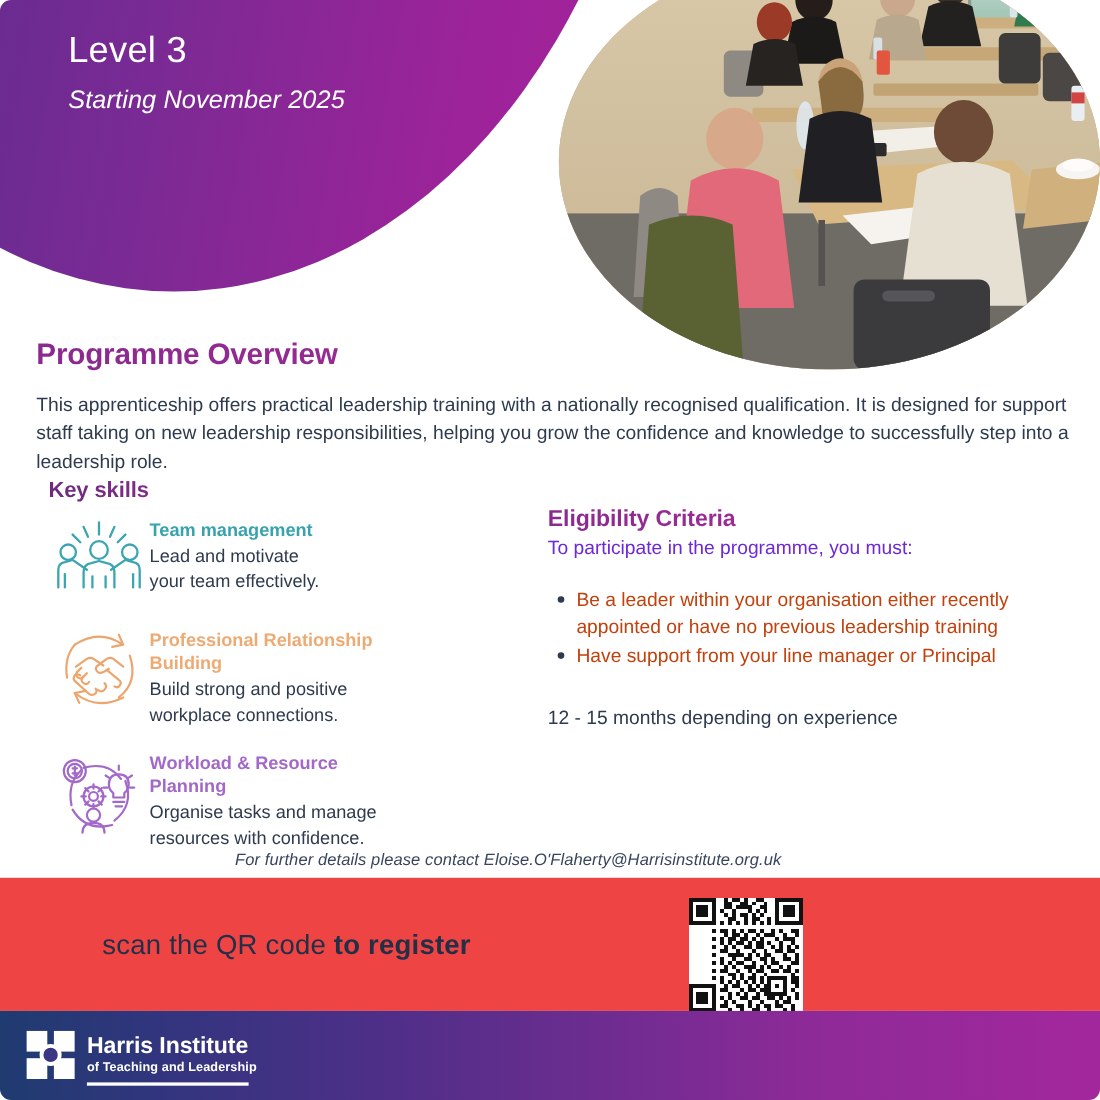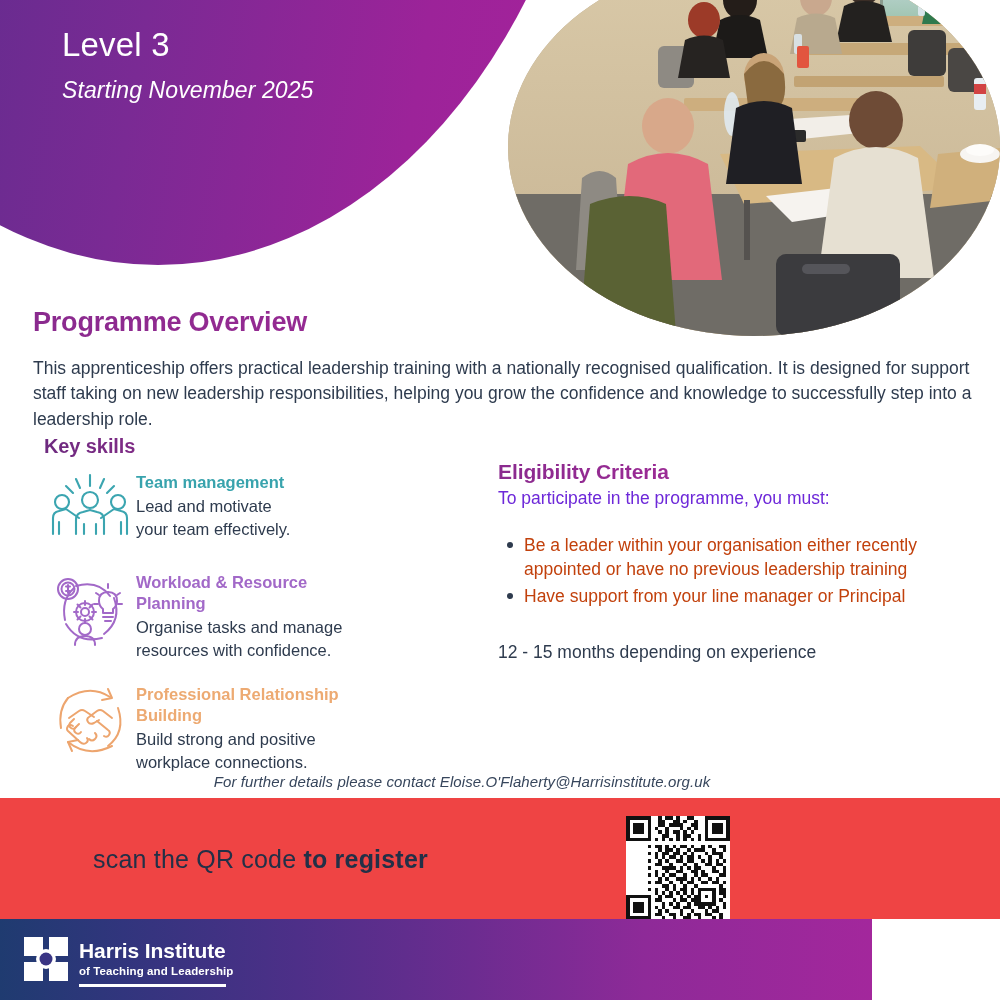--- a/index.html
+++ b/index.html
@@ -13,20 +13,21 @@
     font-family: "Liberation Sans", sans-serif;
     overflow: hidden;
     position: relative;
   }
   .poster {
     position: relative;
     width: 1000px;
     height: 1000px;
     background: #ffffff;
     overflow: hidden;
+    border-radius: 10px;
   }
 
   
   .header {
     position: absolute;
     left: 0; top: 0;
     width: 1000px;
     height: 340px;
   }
   .hero-photo {
@@ -263,24 +264,23 @@
     width: 104px;
     height: 104px;
   }
   .qr-code svg { display: block; }
 
   
   .footer {
     position: absolute;
     left: 0;
     top: 919px;
-    width: 852px;
+    width: 1000px;
     height: 81px;
     background: linear-gradient(90deg, #1f3b70 0%, #31357d 14%, #4d2f88 34%, #6c2c90 54%, #8e2a98 74%, #a3279c 100%);
-    padding-left: 20px;
   }
   .logo {
     position: absolute;
     left: 24px;
     top: 18px;
     display: flex;
     align-items: flex-start;
   }
   .logo-mark { margin-right: 11px; }
   .logo-mark svg { display: block; }
@@ -447,20 +447,52 @@
             <div class="skill-title teal">Team management</div>
             <div class="skill-desc">
               <div>Lead and motivate</div>
               <div>your team effectively.</div>
             </div>
           </div>
         </div>
 
         <div class="skill">
           <div class="skill-icon">
+            <svg width="76" height="74" viewBox="0 0 76 74" fill="none" stroke="#eaa濃" stroke-width="2" stroke-linecap="round" stroke-linejoin="round">
+              <g stroke="#eda56e">
+                <path d="M16 14 q22 -14 42 -1"></path>
+                <path d="M56 5 l4 9 l-10 2"></path>
+                <path d="M66 24 q8 24 -10 38"></path>
+                <path d="M60 62 q-24 12 -44 -4"></path>
+                <path d="M20 67 l-4 -9 l10 -2"></path>
+                <path d="M9 44 q-3 -18 7 -30"></path>
+                <path d="M17 34 l10 -7 q3 -2 6 0 l9 6"></path>
+                <path d="M60 34 l-9 -7 q-3 -2 -6 0 l-8 6 q-3 2 -1 5 q2 3 6 1 l5 -3"></path>
+                <path d="M45 37 l11 9 q3 2 1 5 q-2 3 -5 1"></path>
+                <path d="M43 49 q3 3 0 6 q-3 3 -6 0"></path>
+                <path d="M35 54 q2 3 -1 5 q-3 2 -6 -1 l-12 -11 q-2 -2 0 -5 q2 -2 5 0"></path>
+                <path d="M24 43 q-2 3 -5 1 q-3 -2 -1 -5 l4 -4"></path>
+                <path d="M29 48 q-2 3 -5 1 q-3 -2 -1 -5 l4 -4"></path>
+              </g>
+            </svg>
+          </div>
+          <div class="skill-text">
+            <div class="skill-title orange">
+              <div>Professional Relationship</div>
+              <div>Building</div>
+            </div>
+            <div class="skill-desc">
+              <div>Build strong and positive</div>
+              <div>workplace connections.</div>
+            </div>
+          </div>
+        </div>
+
+        <div class="skill">
+          <div class="skill-icon">
             <svg width="76" height="76" viewBox="0 0 76 76" fill="none" stroke="#a269c8" stroke-width="2" stroke-linecap="round" stroke-linejoin="round">
               <path d="M24 14 q22 -6 34 10"></path>
               <path d="M62 26 q8 22 -10 36"></path>
               <path d="M50 66 q-24 6 -36 -14"></path>
               <path d="M13 48 q-4 -20 9 -32"></path>
               <circle cx="16" cy="17" r="10"></circle>
               <circle cx="16" cy="17" r="6.5"></circle>
               <path d="M16 13 v8 M14 14.5 h4 M14 19 h4"></path>
               <circle cx="33" cy="40" r="9"></circle>
               <circle cx="33" cy="40" r="4"></circle>
@@ -473,52 +505,20 @@
             </svg>
           </div>
           <div class="skill-text">
             <div class="skill-title purple">
               <div>Workload &amp; Resource</div>
               <div>Planning</div>
             </div>
             <div class="skill-desc">
               <div>Organise tasks and manage</div>
               <div>resources with confidence.</div>
-            </div>
-          </div>
-        </div>
-
-        <div class="skill">
-          <div class="skill-icon">
-            <svg width="76" height="74" viewBox="0 0 76 74" fill="none" stroke="#eaa濃" stroke-width="2" stroke-linecap="round" stroke-linejoin="round">
-              <g stroke="#eda56e">
-                <path d="M16 14 q22 -14 42 -1"></path>
-                <path d="M56 5 l4 9 l-10 2"></path>
-                <path d="M66 24 q8 24 -10 38"></path>
-                <path d="M60 62 q-24 12 -44 -4"></path>
-                <path d="M20 67 l-4 -9 l10 -2"></path>
-                <path d="M9 44 q-3 -18 7 -30"></path>
-                <path d="M17 34 l10 -7 q3 -2 6 0 l9 6"></path>
-                <path d="M60 34 l-9 -7 q-3 -2 -6 0 l-8 6 q-3 2 -1 5 q2 3 6 1 l5 -3"></path>
-                <path d="M45 37 l11 9 q3 2 1 5 q-2 3 -5 1"></path>
-                <path d="M43 49 q3 3 0 6 q-3 3 -6 0"></path>
-                <path d="M35 54 q2 3 -1 5 q-3 2 -6 -1 l-12 -11 q-2 -2 0 -5 q2 -2 5 0"></path>
-                <path d="M24 43 q-2 3 -5 1 q-3 -2 -1 -5 l4 -4"></path>
-                <path d="M29 48 q-2 3 -5 1 q-3 -2 -1 -5 l4 -4"></path>
-              </g>
-            </svg>
-          </div>
-          <div class="skill-text">
-            <div class="skill-title orange">
-              <div>Professional Relationship</div>
-              <div>Building</div>
-            </div>
-            <div class="skill-desc">
-              <div>Build strong and positive</div>
-              <div>workplace connections.</div>
             </div>
           </div>
         </div>
       </div>
 
       <div class="col-right">
         <div class="sub-title">Eligibility Criteria</div>
         <div class="lead-line">To participate in the programme, you must:</div>
         <ul class="crit-list">
           <li>Be a leader within your organisation either recently appointed or have no previous leadership training</li>

